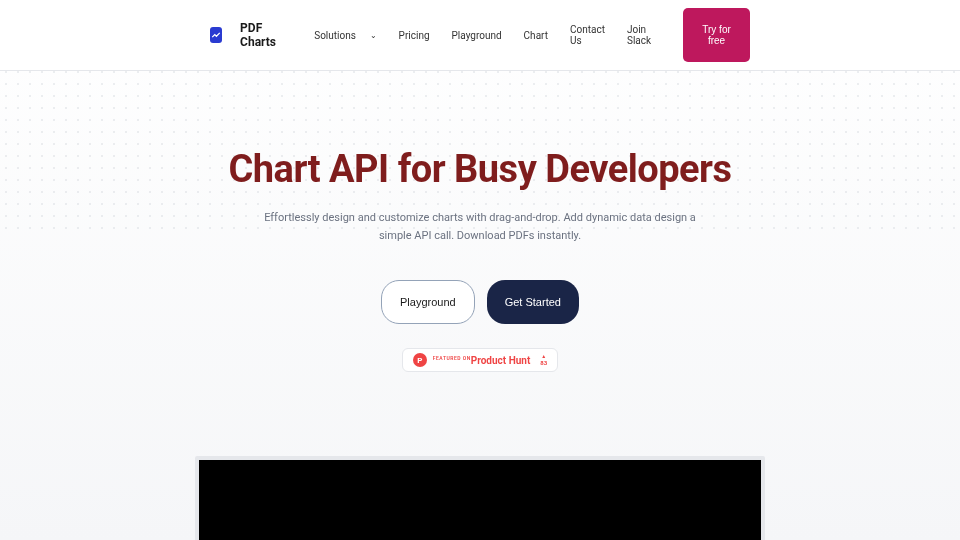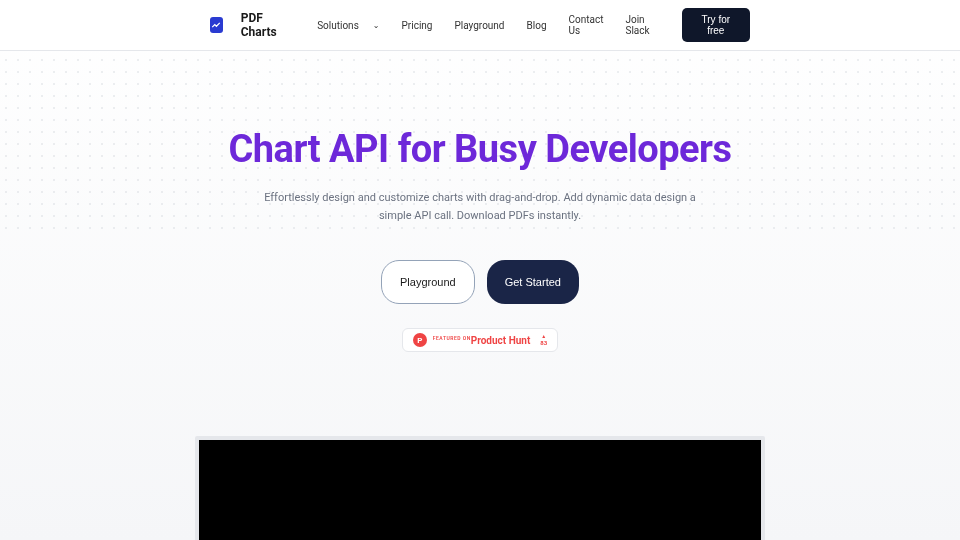--- a/index.html
+++ b/index.html
@@ -58,41 +58,41 @@
       font-size: 10px;
       color: #333;
       cursor: pointer;
       display: flex;
       align-items: center;
       gap: 14px;
     }
     .chevron { font-size: 8px; }
     .spacer { flex: 1; }
     .cta-btn {
-      background: #0f172a;
+      background: #be185d;
       color: #fff;
       border: none;
-      padding: 6px 14px;
+      padding: 16px 14px;
       border-radius: 5px;
       font-size: 10px;
       font-weight: 500;
       cursor: pointer;
       margin-right: 190px;
       margin-left: 32px;
     }
     .hero {
       text-align: center;
       padding-top: 76px;
       position: relative;
       z-index: 5;
     }
     .hero-title {
       font-size: 38px;
       font-weight: 700;
-      color: #6d28d9;
+      color: #7f1d1d;
       letter-spacing: -0.5px;
     }
     .hero-sub {
       font-size: 11px;
       color: #6b7280;
       margin-top: 18px;
       line-height: 1.6;
       max-width: 440px;
       margin-left: auto;
       margin-right: auto;
@@ -178,21 +178,21 @@
     </span>
     <span class="logo-text">PDF Charts</span>
   </div>
   <nav class="nav">
     <span class="nav-item">
       <span>Solutions</span>
       <span class="chevron">⌄</span>
     </span>
     <span class="nav-item">Pricing</span>
     <span class="nav-item">Playground</span>
-    <span class="nav-item">Blog</span>
+    <span class="nav-item">Chart</span>
     <span class="nav-item">Contact Us</span>
     <span class="nav-item">Join Slack</span>
   </nav>
   <div class="spacer"></div>
   <button class="cta-btn">Try for free</button>
 </header>
 
 <section class="hero">
   <h1 class="hero-title">Chart API for Busy Developers</h1>
   <p class="hero-sub">Effortlessly design and customize charts with drag-and-drop. Add dynamic data design a simple API call. Download PDFs instantly.</p>

